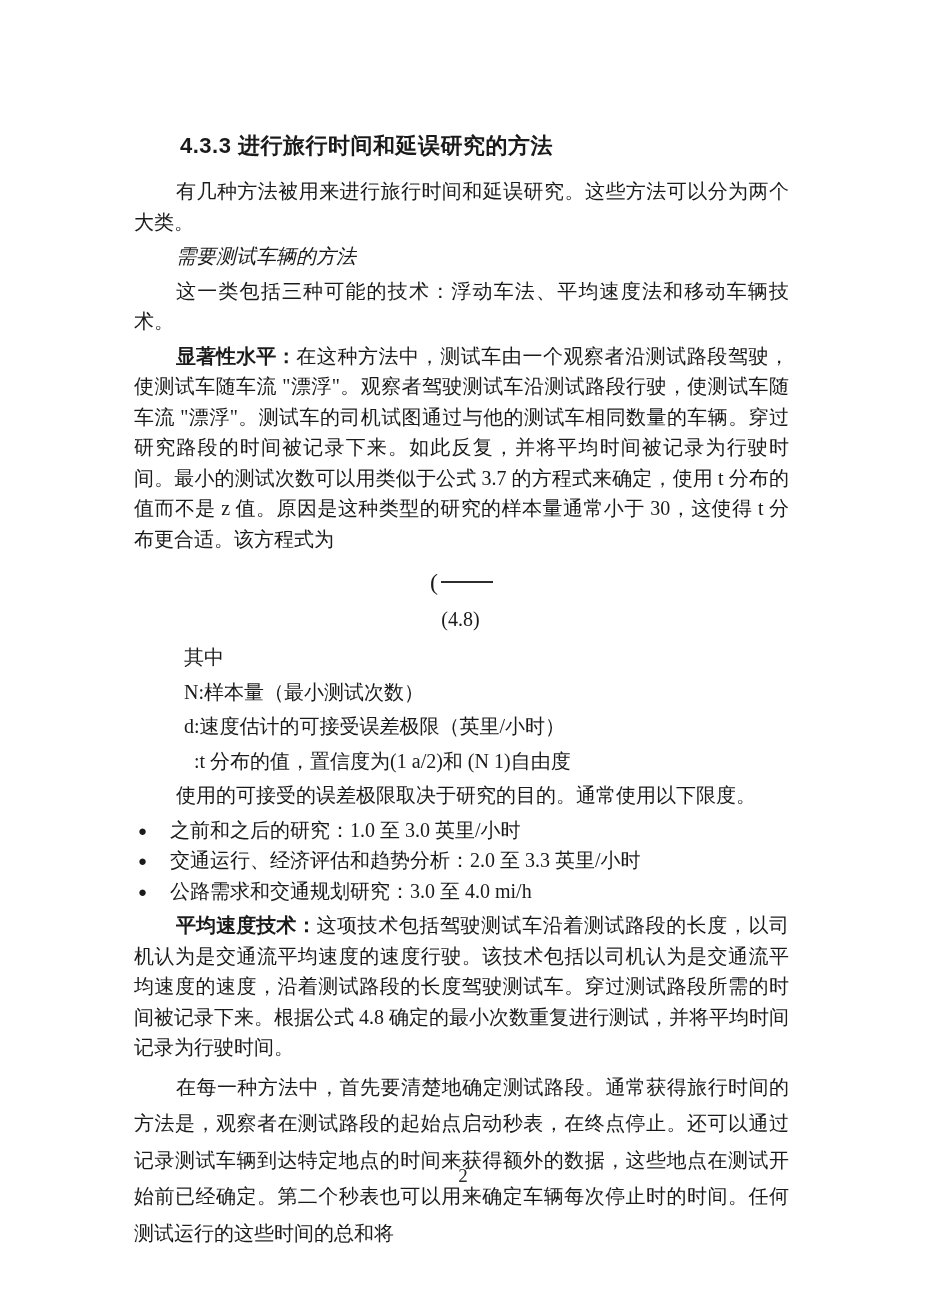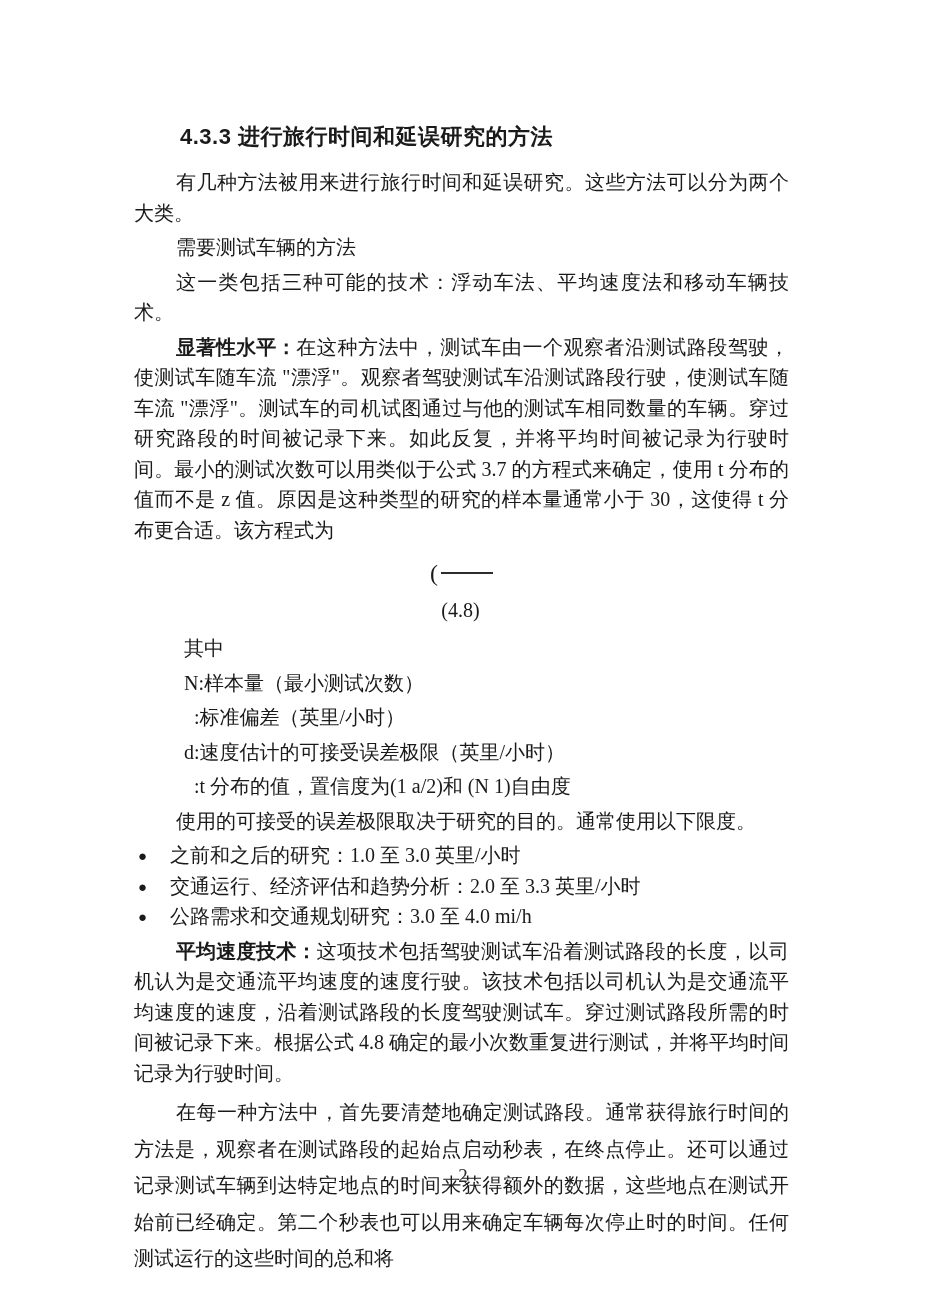--- a/index.html
+++ b/index.html
@@ -20,33 +20,34 @@
     position: absolute;
     left: 130px;
     top: 112px;
     width: 663px;
   }
   .title {
     font-family: "Liberation Sans", "DejaVu Sans", sans-serif;
     font-weight: bold;
     font-size: 22px;
     line-height: 34px;
-    margin: 8px 0 13px 0;
+    margin: 17px 0 13px 0;
     padding-left: 50px;
     letter-spacing: 0.5px;
   }
   .para {
     margin: 4px;
     font-size: 20px;
     line-height: 30.5px;
     text-align: justify;
     word-break: break-all;
   }
   .indent { text-indent: 2.1em; }
   .italic {
+    font-style: italic;
     font-family: "Liberation Serif", "DejaVu Serif", serif;
   }
   .lead {
     font-family: "Liberation Sans", "DejaVu Sans", sans-serif;
     font-weight: bold;
     letter-spacing: -0.5px;
   }
   .equation {
     margin-top: 13px;
     height: 30px;
@@ -121,21 +122,20 @@
     <p class="para indent">这一类包括三种可能的技术：浮动车法、平均速度法和移动车辆技术。</p>
 
     <p class="para indent"><span class="lead">显著性水平：</span><span>在这种方法中，测试车由一个观察者沿测试路段驾驶，使测试车随车流 "漂浮"。观察者驾驶测试车沿测试路段行驶，使测试车随车流 "漂浮"。测试车的司机试图通过与他的测试车相同数量的车辆。穿过研究路段的时间被记录下来。如此反复，并将平均时间被记录为行驶时间。最小的测试次数可以用类似于公式 3.7 的方程式来确定，使用 t 分布的值而不是 z 值。原因是这种类型的研究的样本量通常小于 30，这使得 t 分布更合适。该方程式为</span></p>
 
     <div class="equation"><span class="eq-paren">(</span><span class="eq-bar"></span></div>
 
     <div class="eq-number">(4.8)</div>
 
     <p class="para def-head">其中</p>
     <p class="para def-a">N:样本量（最小测试次数）</p>
-    <p class="para def-b">:标准偏差（英里/小时）</p>
     <p class="para def-a">d:速度估计的可接受误差极限（英里/小时）</p>
     <p class="para def-b">:t 分布的值，置信度为(1 a/2)和 (N 1)自由度</p>
 
     <p class="para indent">使用的可接受的误差极限取决于研究的目的。通常使用以下限度。</p>
 
     <ul class="bullets">
       <li class="bullet"><span class="dot">●</span><span class="btext">之前和之后的研究：1.0 至 3.0 英里/小时</span></li>
       <li class="bullet"><span class="dot">●</span><span class="btext">交通运行、经济评估和趋势分析：2.0 至 3.3 英里/小时</span></li>
       <li class="bullet"><span class="dot">●</span><span class="btext">公路需求和交通规划研究：3.0  至  4.0 mi/h</span></li>
     </ul>

